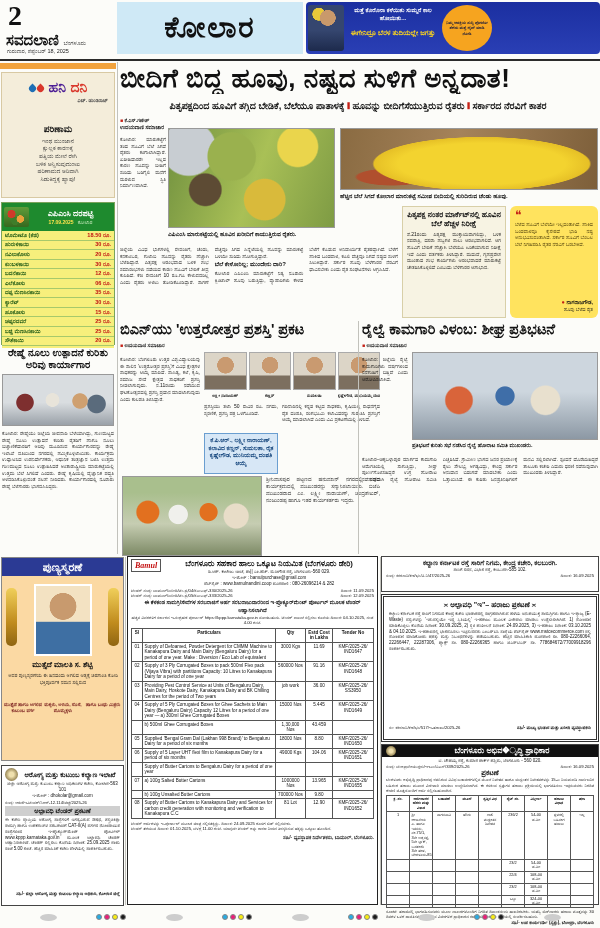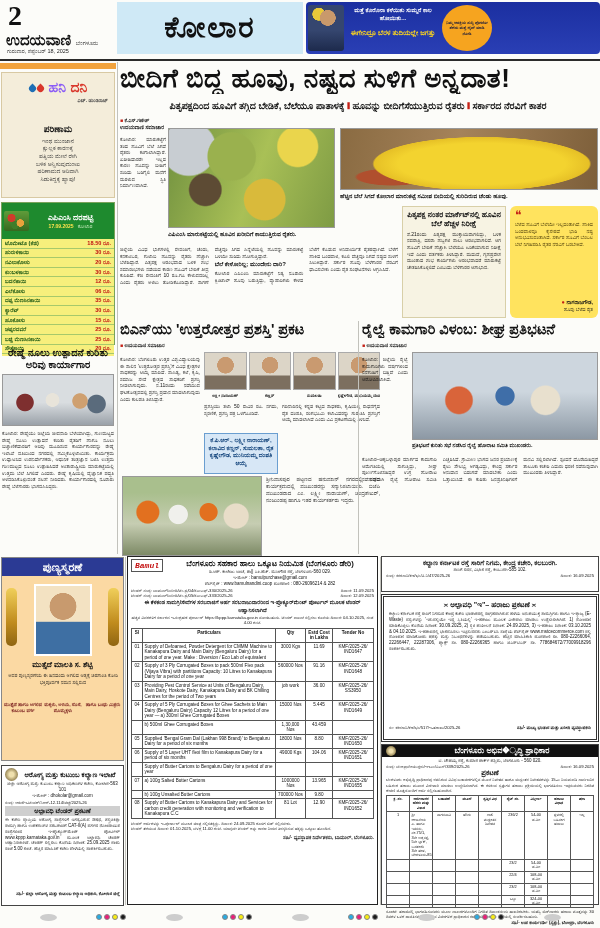--- a/index.html
+++ b/index.html
@@ -40,21 +40,21 @@
 .dot{width:6px;height:6px;border-radius:50%;border:0.5px solid #888}
 .oval{width:17px;height:7px;border-radius:50%;background:#cdcdcd}
 .quoteb{background:#ffe35e;border-radius:6px}
 </style>
 </head>
 <body>
 
 <div class="abs" style="left:0;top:4;width:600px;height:54px">
   <div class="abs xb" style="left:8px;top:0;font-size:28px;font-family:'Liberation Serif',serif">2</div>
   <div class="abs" style="left:6px;top:31px">
-    <span class="xb" style="font-size:15px">ಉದಯವಾಣಿ</span>
+    <span class="xb" style="font-size:15px">ಸವದಲಾಣಿ</span>
     <span class="t6" style="color:#333">ಬೆಂಗಳೂರು</span>
   </div>
   <div class="abs t55" style="left:7px;top:48px;color:#222">ಗುರುವಾರ, ಸೆಪ್ಟೆಂಬರ್ 18, 2025</div>
   <div class="abs c" style="left:117px;top:2px;width:186px;height:52px;background:#cfe9f6;display:flex;align-items:center;justify-content:center">
     <span class="xb nw" style="font-size:29px;letter-spacing:2px">ಕೋಲಾರ</span>
   </div>
   <div class="abs" style="left:306px;top:2px;width:294px;height:52px;background:linear-gradient(#1b2fa0,#2a3fb5);border-radius:4px;color:#fff">
     <div class="abs" style="left:2px;top:3px;width:36px;height:46px;border-radius:3px;background:radial-gradient(circle at 55% 28%,#c9996b 0 20%,transparent 21%),radial-gradient(circle at 30% 20%,#e8c93a 0 14%,transparent 15%),linear-gradient(#35466f 55%,#1d2a4c)"></div>
     <div class="abs c b t6" style="left:40px;top:5px;width:94px">ಮತ್ತೆ ಕೊರೊನಾ ಕಳೆಯಿತು ಸುಮ್ಮನೆ ಕಾಲ ಹೋಯಿತು...</div>
     <div class="abs c xb" style="left:40px;top:27px;width:94px;font-size:7px;color:#ffd71c">ಈಗೇನಿದ್ರೂ ಬೆರಳ ತುದಿಯಲ್ಲೇ ಜಗತ್ತು</div>
@@ -64,38 +64,38 @@
   </div>
 </div>
 <div class="hr" style="left:0;top:59px;width:600px"></div>
 
 <div class="abs" style="left:0;top:63px;width:116px;height:6px;background:#f2a33d"></div>
 
 <div class="abs" style="left:1px;top:72px;width:114px;height:126px;background:#f4edda;border:1px solid #d8c9a3;padding:5px 6px">
   <div class="c">
     <span class="drop" style="background:#1f6fb5"></span>
     <span class="drop" style="background:#d9372b;margin-left:-3px"></span>
-    <span class="xb" style="font-size:14px;color:#8b5cf6">ಹನಿ</span>
+    <span class="xb" style="font-size:14px;color:#4c1d95">ಹನಿ</span>
     <span class="xb" style="font-size:14px;color:#d9372b">ದನಿ</span>
   </div>
   <div class="r t5 b" style="margin-top:1px;color:#444">ಎಚ್. ಡುಂಡಿರಾಜ್</div>
   <div class="c b" style="font-size:9px;margin-top:20px">ಪರಿಣಾಮ</div>
   <div class="c t6" style="margin-top:3px;color:#333">
 
   <div>ಇಂಥ ಮುಂಜಾನೆ</div>
       <div>ಕ್ಷುಲ್ಲಕ ಕಾರಣಕ್ಕೆ</div>
       <div>ಪತ್ನಿಯ ಮೇಲೆ ರೇಗಿ</div>
       <div>ಬಳಿಕ ಅನ್ನಿಸುವುದುಂಟು</div>
       <div>ಪರಿಣಾಮದ ಅರಿವಾಗಿ</div>
       <div>ಸಿಡುಕಿದ್ದಕ್ಕೆ ಹ್ಯಾಪು!</div>
     </div>
 </div>
 
 <div class="abs" style="left:1px;top:202px;width:114px;height:143px;border:1px solid #7aa35a">
-  <div style="height:36px;background:#1e8a2e;display:flex;align-items:center;padding:1px 2px">
+  <div style="height:28px;background:#1e8a2e;display:flex;align-items:center;padding:1px 2px">
     <div class="veg" style="width:25px;height:20px;border-radius:2px"></div>
     <div style="flex:1;text-align:center">
       <div class="b" style="font-size:8px;color:#fff">ಎಪಿಎಂಸಿ ದರಪಟ್ಟಿ</div>
       <div style="display:flex;justify-content:center;gap:4px">
         <span class="b" style="font-size:5px;color:#ffe34d">17.09.2025</span>
         <span style="font-size:5px;color:#d7f3c9">ಕೋಲಾರ</span>
       </div>
     </div>
   </div>
   <div style="background:#f7ef7c;height:117px;overflow:hidden">
@@ -250,21 +250,21 @@
   <div class="c t45">ಜಿಲ್ಲಾ ಆರೋಗ್ಯ ಮತ್ತು ಕುಟುಂಬ ಕಲ್ಯಾಣ ಅಧಿಕಾರಿಗಳ ಕಚೇರಿ, ಕೋಲಾರ-563 101</div>
   <div class="c t45">ಇ-ಮೇಲ್ : dhokolar@gmail.com</div>
   <div class="t42" style="margin-top:1px">ಸಂಖ್ಯೆ: ಆಕುಕ/ಇ-ಟೆಂಡರ್/ಸಿಆರ್-12.114/ವೆಚ್ಚ/2025-26</div>
   <div class="c b" style="background:#cfcfcf;font-size:6.5px;margin:1px 0;padding:1px 0">ಅಲ್ಪಾವಧಿ ಟೆಂಡರ್ ಪ್ರಕಟಣೆ</div>
   <div class="t45 j" style="height:74px;overflow:hidden">ಈ ಕಚೇರಿ ವ್ಯಾಪ್ತಿಯ ಆರೋಗ್ಯ ಸಂಸ್ಥೆಗಳಿಗೆ ಅಗತ್ಯವಿರುವ ಔಷಧ, ಶಸ್ತ್ರಚಿಕಿತ್ಸಾ ಸಾಮಗ್ರಿ ಹಾಗೂ ಉಪಕರಣಗಳ ಸರಬರಾಜಿಗೆ CAT-II(A) ವರ್ಗದ ನೋಂದಾಯಿತ ಸಂಸ್ಥೆಗಳಿಂದ ಇ-ಪ್ರೊಕ್ಯೂರ್‌ಮೆಂಟ್ ಪೋರ್ಟಲ್ www.kppp.karnataka.gov.in ಮೂಲಕ ಅಲ್ಪಾವಧಿ ಟೆಂಡರ್ ಆಹ್ವಾನಿಸಲಾಗಿದೆ. ಟೆಂಡರ್ ಸಲ್ಲಿಸಲು ಕೊನೆಯ ದಿನಾಂಕ: 25.09.2025 ರಂದು ಸಂಜೆ 5.00 ಗಂಟೆ. ಹೆಚ್ಚಿನ ಮಾಹಿತಿಗೆ ಕಚೇರಿ ವೇಳೆಯಲ್ಲಿ ಸಂಪರ್ಕಿಸಬಹುದು.</div>
   <div class="r t45 b">ಸಹಿ/- ಜಿಲ್ಲಾ ಆರೋಗ್ಯ ಮತ್ತು ಕುಟುಂಬ ಕಲ್ಯಾಣ ಅಧಿಕಾರಿ, ಕೋಲಾರ ಜಿಲ್ಲೆ</div>
 </div>
 
 <div class="abs" style="left:127px;top:556px;width:251px;height:349px;border:1.5px solid #222;background:#fff;padding:2px 3px">
   <div style="display:flex;align-items:flex-start;gap:3px">
-    <div class="b" style="border:1px solid #555;color:#c41212;font-family:Liberation Mono, monospace;font-style:italic;font-size:8px;padding:1px 3px">Bamul</div>
+    <div class="b" style="border:1px solid #555;color:#c41212;font-family:Liberation Serif, serif;font-style:italic;font-size:8px;padding:1px 3px">Bamul</div>
     <div style="flex:1">
       <div class="c b" style="font-size:7.8px">ಬೆಂಗಳೂರು ಸಹಕಾರ ಹಾಲು ಒಕ್ಕೂಟ ನಿಯಮಿತ (ಬೆಂಗಳೂರು ಡೇರಿ)</div>
       <div class="c t45">ಡಿ.ಆರ್. ಕಾಲೇಜು ಅಂಚೆ, ಡಾ|| ಎಂ.ಹೆಚ್. ಮರೀಗೌಡ ರಸ್ತೆ, ಬೆಂಗಳೂರು-560 029.</div>
       <div class="c t45">ಇ-ಮೇಲ್ : bamulpurchase@gmail.com</div>
       <div class="c t45">ವೆಬ್‌ಸೈಟ್ : www.bamulnandini.coop   ದೂರವಾಣಿ : 080-26096214 &amp; 282</div>
     </div>
   </div>
   <div style="display:flex;justify-content:space-between;margin-top:1px">
     <span class="t42">ಟೆಂಡರ್ ಸಂಖ್ಯೆ: ಬಾಮುಲ್/ಖರೀದಿ/ಟೆಂ.ಪ್ರ/04/ಕೆಎಂಎಫ್-330/2025-26</span>
     <span class="t42">ದಿನಾಂಕ: 11.09.2025</span>

